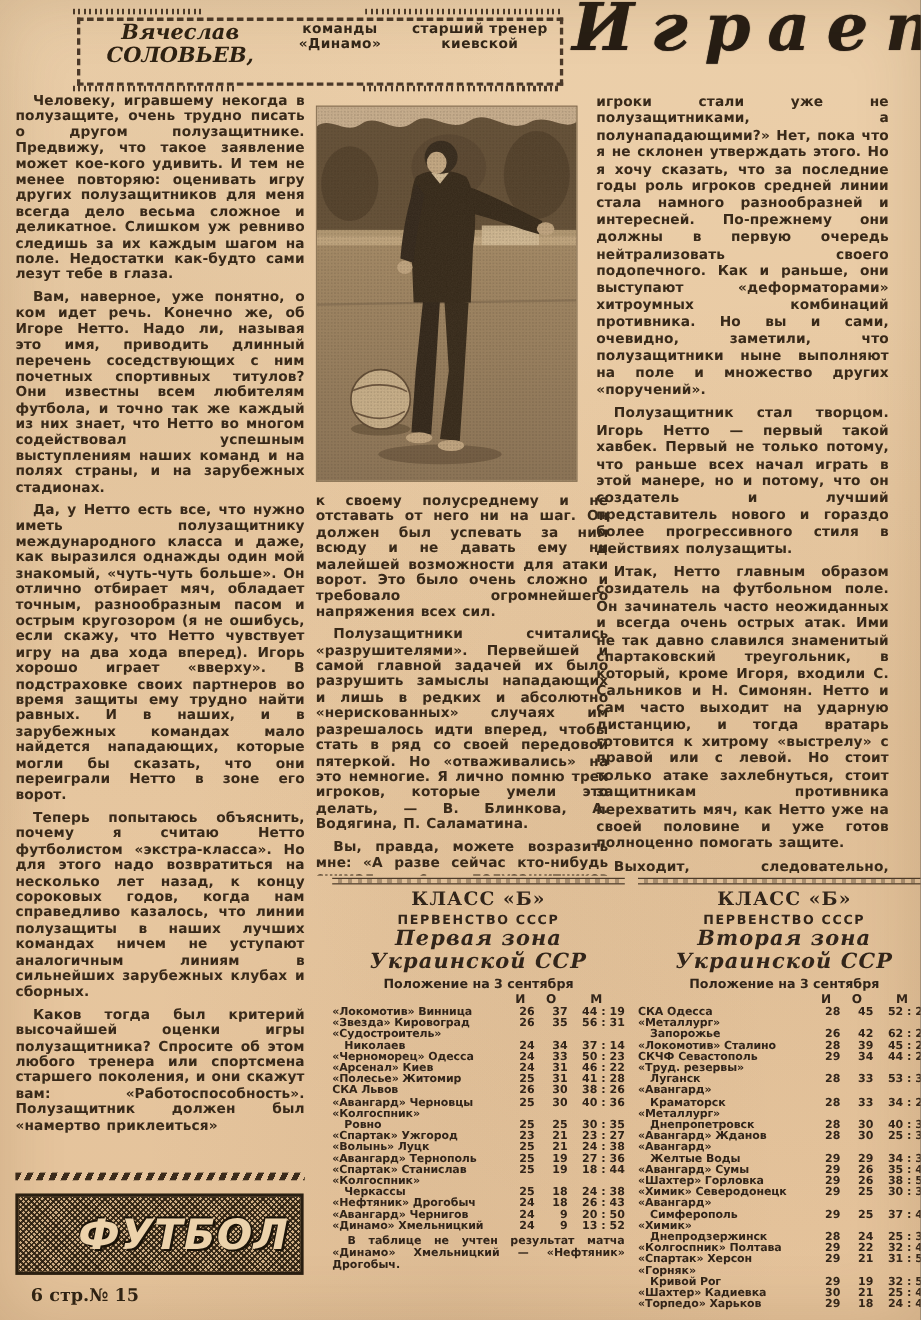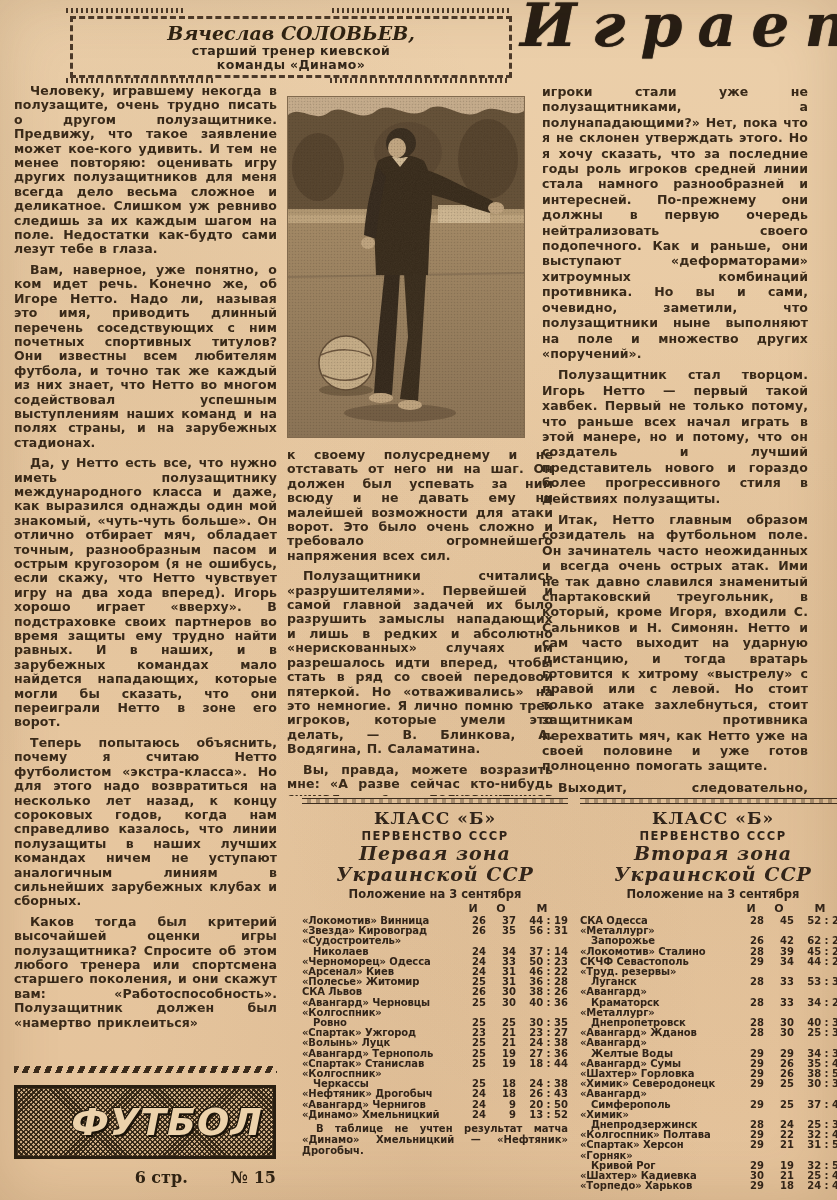--- a/index.html
+++ b/index.html
@@ -8,21 +8,21 @@
       radial-gradient(ellipse at 15% 25%, rgba(125,85,40,.06), transparent 40%),
       radial-gradient(ellipse at 85% 60%, rgba(125,85,40,.07), transparent 45%),
       radial-gradient(ellipse at 50% 95%, rgba(90,60,30,.05), transparent 50%),
       linear-gradient(176deg,#ecd0ab 0%,#e8c9a2 40%,#e4c29a 100%);
     font-family:"DejaVu Sans",sans-serif;color:#35281a;}
   .page::after{content:"";position:absolute;inset:0;pointer-events:none;
     box-shadow:inset 0 0 60px rgba(100,65,30,.18);}
   
   .ticks{position:absolute;height:5px;background:repeating-linear-gradient(90deg,#4a392a 0 2px,transparent 2px 5px);}
   .byline-box{position:absolute;left:70px;top:16px;width:436px;height:56px;
-    border:3px dashed #4b3929;display:flex;flex-direction:column;justify-content:center;text-align:center;}
+    border:3px dashed #4b3929;display:flex;flex-direction:row;justify-content:center;text-align:center;}
   .byline-author{font-family:"DejaVu Serif",serif;font-style:italic;font-weight:bold;font-size:19px;line-height:21px;color:#2e2213;}
   .byline-role{font-weight:bold;font-size:12.5px;line-height:14px;letter-spacing:.4px;color:#33271a;}
   .headline{position:absolute;left:520px;top:-10px;width:317px;margin:0;text-align:center;
     font-family:"DejaVu Serif",serif;font-style:italic;font-weight:bold;font-size:60px;
     letter-spacing:15px;color:#261d14;text-shadow:0 0 1px rgba(38,29,20,.8);}
   
   .art p{font-size:12.5px;line-height:14.4px;font-weight:bold;color:#392a1a;
     text-align:justify;margin:0 0 6px;text-indent:16px;letter-spacing:.1px;word-spacing:1px;}
   .col1{position:absolute;left:14px;top:84px;width:263px;height:978px;overflow:hidden;}
   .col2wrap{position:absolute;left:287px;top:88px;width:266px;height:708px;overflow:hidden;}
@@ -52,37 +52,37 @@
     background:repeating-linear-gradient(115deg,#3b2b1b 0 5px,transparent 5px 10px);}
   .logo{position:absolute;left:14px;top:1085px;width:262px;height:74px;
     border:3px solid #281e11;box-sizing:border-box;
     background-color:#cfae85;
     background-image:
       repeating-linear-gradient(45deg,rgba(38,27,13,.85) 0 1.5px,transparent 1.5px 3.5px),
       repeating-linear-gradient(-45deg,rgba(38,27,13,.85) 0 1.5px,transparent 1.5px 3.5px);
     display:flex;align-items:center;justify-content:center;}
   .logo span{font-style:italic;font-weight:bold;font-size:38px;letter-spacing:1px;
     color:#ecd2ab;text-shadow:2px 2px 0 #1c1409, -1px -1px 0 #1c1409;margin-left:44px;}
-  .footer{position:absolute;left:14px;top:1168px;width:248px;display:flex;justify-content:flex-end;
-    font-family:"DejaVu Serif",serif;font-weight:bold;font-size:16px;color:#2e2213;padding:0 4px 0 14px;gap:43px;}
+  .footer{position:absolute;left:14px;top:1168px;width:248px;display:flex;justify-content:flex-start;
+    font-family:"DejaVu Serif",serif;font-weight:bold;font-size:16px;color:#2e2213;padding:0 4px 0 14px;}
 </style>
 </head>
 <body>
 
 <div class="page">
 
   <div class="ticks" style="left:66px;top:8px;width:120px;"></div>
   <div class="ticks" style="left:332px;top:8px;width:178px;"></div>
   <div class="ticks" style="left:66px;top:78px;width:150px;"></div>
   <div class="ticks" style="left:330px;top:78px;width:180px;"></div>
 
   <div class="byline-box">
     <div class="byline-author">Вячеслав СОЛОВЬЕВ,</div>
+    <div class="byline-role">команды «Динамо»</div>
     <div class="byline-role">старший тренер киевской</div>
-    <div class="byline-role">команды «Динамо»</div>
   </div>
 
   <h1 class="headline">Играет</h1>
 
   <div class="col1 art">
     <p>Человеку, игравшему некогда в полузащите, очень трудно писать о другом полузащитнике. Предвижу, что такое заявление может кое-кого удивить. И тем не менее повторяю: оценивать игру других полузащитников для меня всегда дело весьма сложное и деликатное. Слишком уж ревниво следишь за их каждым шагом на поле. Недостатки как-будто сами лезут тебе в глаза.</p>
     <p>Вам, наверное, уже понятно, о ком идет речь. Конечно же, об Игоре Нетто. Надо ли, называя это имя, приводить длинный перечень соседствующих с ним почетных спортивных титулов? Они известны всем любителям футбола, и точно так же каждый из них знает, что Нетто во многом содействовал успешным выступлениям наших команд и на полях страны, и на зарубежных стадионах.</p>
     <p>Да, у Нетто есть все, что нужно иметь полузащитнику международного класса и даже, как выразился однажды один мой знакомый, «чуть-чуть больше». Он отлично отбирает мяч, обладает точным, разнообразным пасом и острым кругозором (я не ошибусь, если скажу, что Нетто чувствует игру на два хода вперед). Игорь хорошо играет «вверху». В подстраховке своих партнеров во время защиты ему трудно найти равных. И в наших, и в зарубежных командах мало найдется нападающих, которые могли бы сказать, что они переиграли Нетто в зоне его ворот.</p>
     <p>Теперь попытаюсь объяснить, почему я считаю Нетто футболистом «экстра-класса». Но для этого надо возвратиться на несколько лет назад, к концу сороковых годов, когда нам справедливо казалось, что линии полузащиты в наших лучших командах ничем не уступают аналогичным линиям в сильнейших зарубежных клубах и сборных.</p>
     <p>Каков тогда был критерий высочайшей оценки игры полузащитника? Спросите об этом любого тренера или спортсмена старшего поколения, и они скажут вам: «Работоспособность». Полузащитник должен был «намертво приклеиться»</p>
@@ -208,21 +208,21 @@
           <span class="tname">«Арсенал» Киев</span>
           <span class="ti">24</span>
           <span class="to">31</span>
           <span class="tm">46 : 22</span>
         </div>
 
         <div class="trow">
           <span class="tname">«Полесье» Житомир</span>
           <span class="ti">25</span>
           <span class="to">31</span>
-          <span class="tm">36 : 28</span>
+          <span class="tm">41 : 28</span>
         </div>
 
         <div class="trow">
           <span class="tname">СКА Львов</span>
           <span class="ti">26</span>
           <span class="to">30</span>
           <span class="tm">38 : 26</span>
         </div>
 
         <div class="trow">

